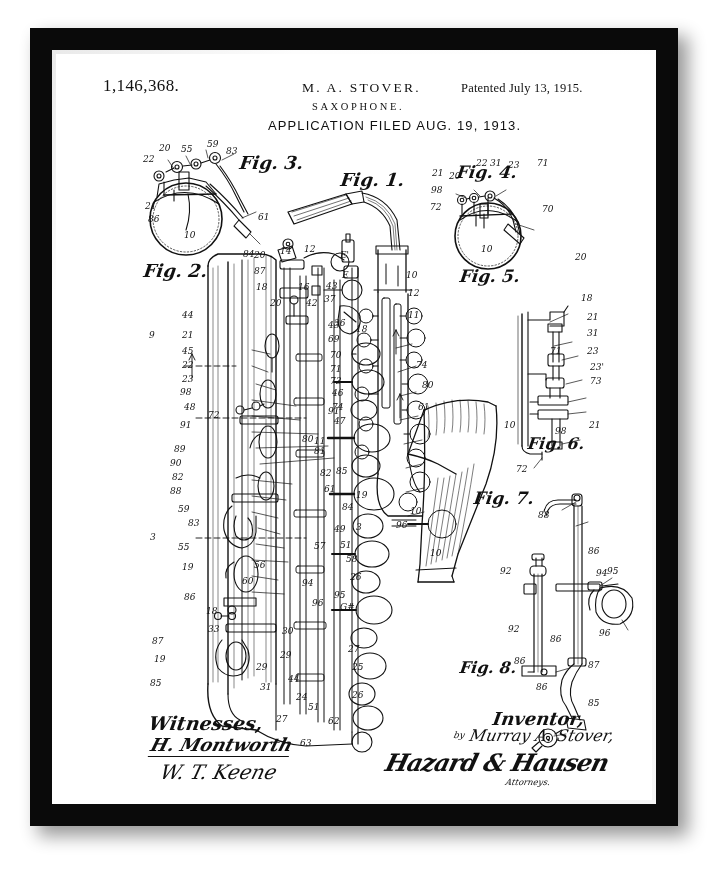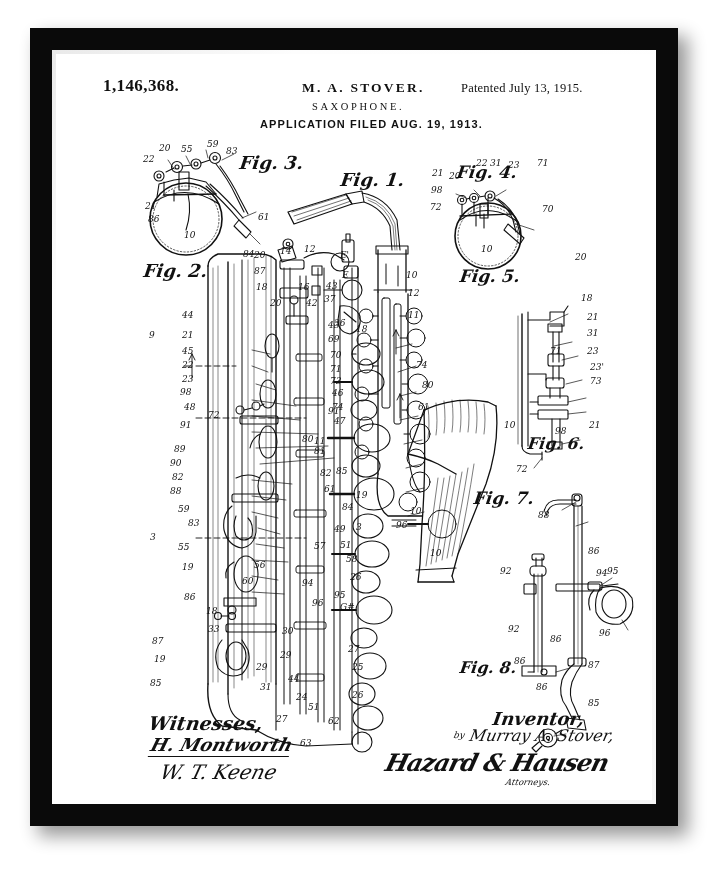--- a/index.html
+++ b/index.html
@@ -13,24 +13,24 @@
      background:#000;filter:blur(9px);opacity:.40;}
   .frame{position:absolute;left:30px;top:28px;width:648px;height:798px;
      background:#0a0a0a;box-sizing:border-box;}
   .mat{position:absolute;left:52px;top:50px;width:604px;height:754px;
      background:linear-gradient(135deg,#e9e9e9 0%,#fdfdfd 18%,#ffffff 55%,#f6f6f6 100%);}
   .paper{position:absolute;left:56px;top:54px;width:596px;height:746px;background:#fff;
      overflow:hidden;}
 
   
   .hdr{position:absolute;color:#111;}
-  .patno{left:47px;top:22px;font-weight:bold;font-size:17px;letter-spacing:.4px;}
-  .inventor-name{left:246px;top:26px;font-size:13.5px;letter-spacing:2.2px;font-weight:bold;}
+  .patno{left:47px;top:22px;font-weight:normal;font-size:17px;letter-spacing:.4px;}
+  .inventor-name{left:246px;top:26px;font-size:13.5px;letter-spacing:2.2px;}
   .title-line{left:256px;top:47px;font-size:10.5px;letter-spacing:2.6px;}
-  .appfiled{left:204px;top:64px;font-size:11px;letter-spacing:1.1px;font-weight:bold;
+  .appfiled{left:212px;top:64px;font-size:13px;letter-spacing:1.1px;font-weight:normal;
      font-family:"Liberation Sans",sans-serif;}
   .patdate{left:405px;top:27px;font-size:12.5px;letter-spacing:.2px;}
 
   
   .script{font-family:"DejaVu Serif",serif;font-style:italic;color:#111;}
   .sig{position:absolute;}
   .witnesses{left:93px;top:658px;font-size:19px;font-weight:bold;
      transform:skewX(-9deg);}
   .wsig1{left:95px;top:680px;font-size:18px;transform:skewX(-16deg);font-weight:bold;
      border-bottom:1.2px solid #111;padding-bottom:1px;}

